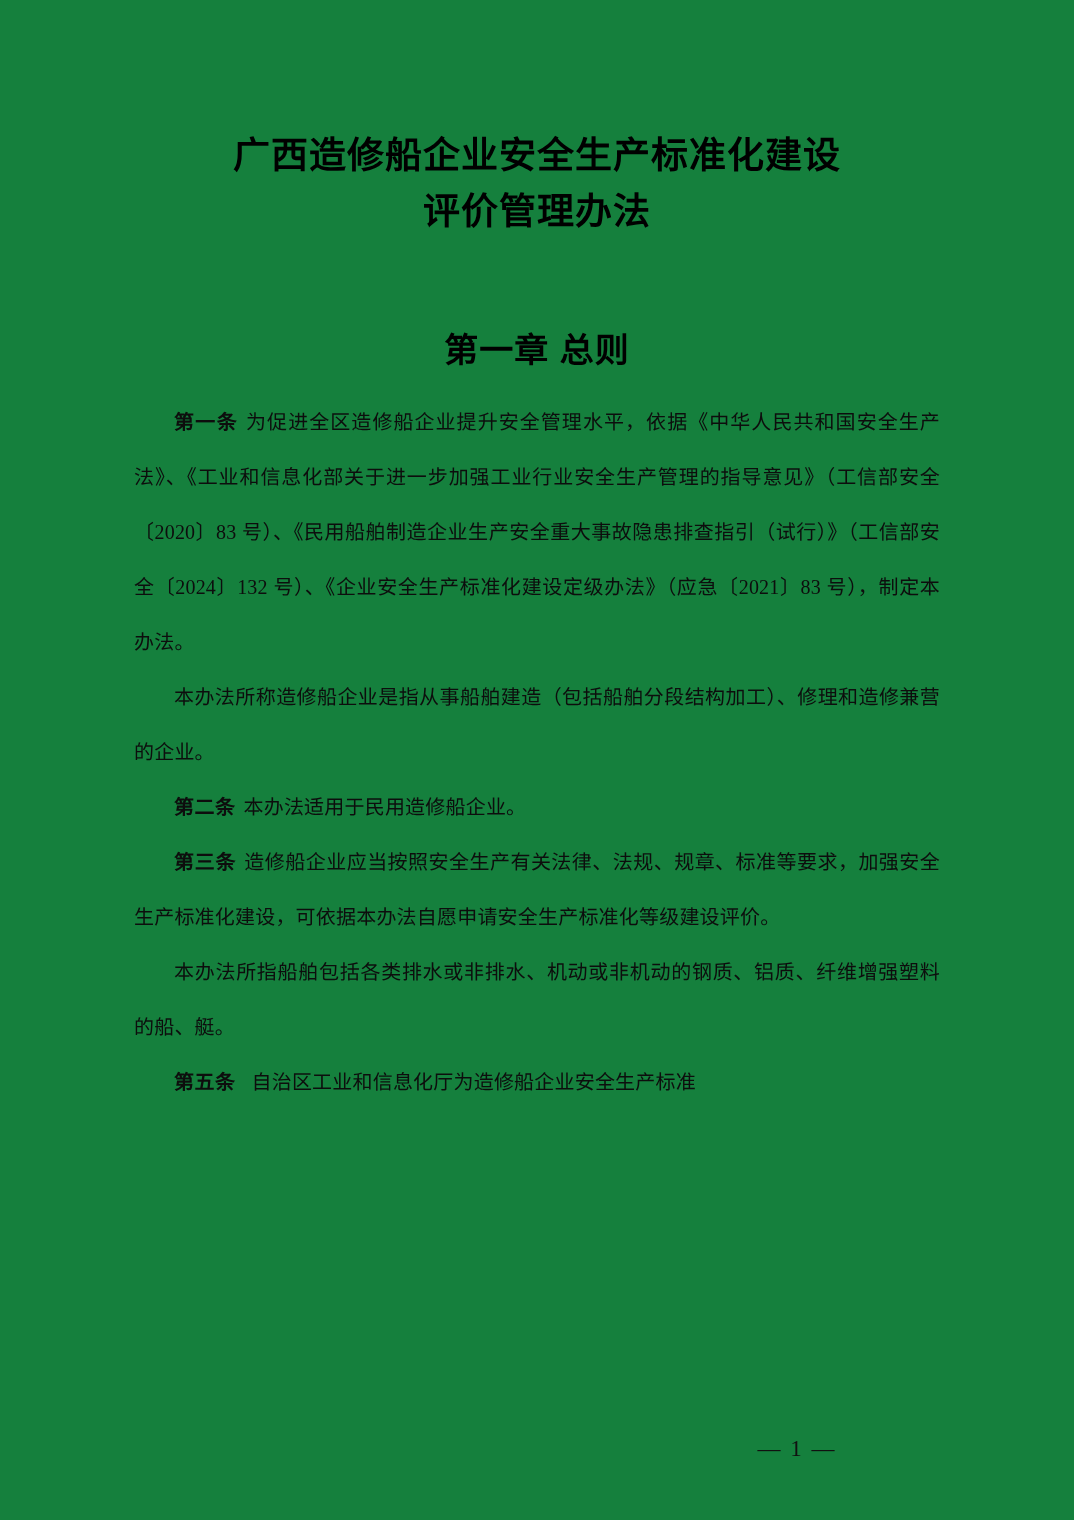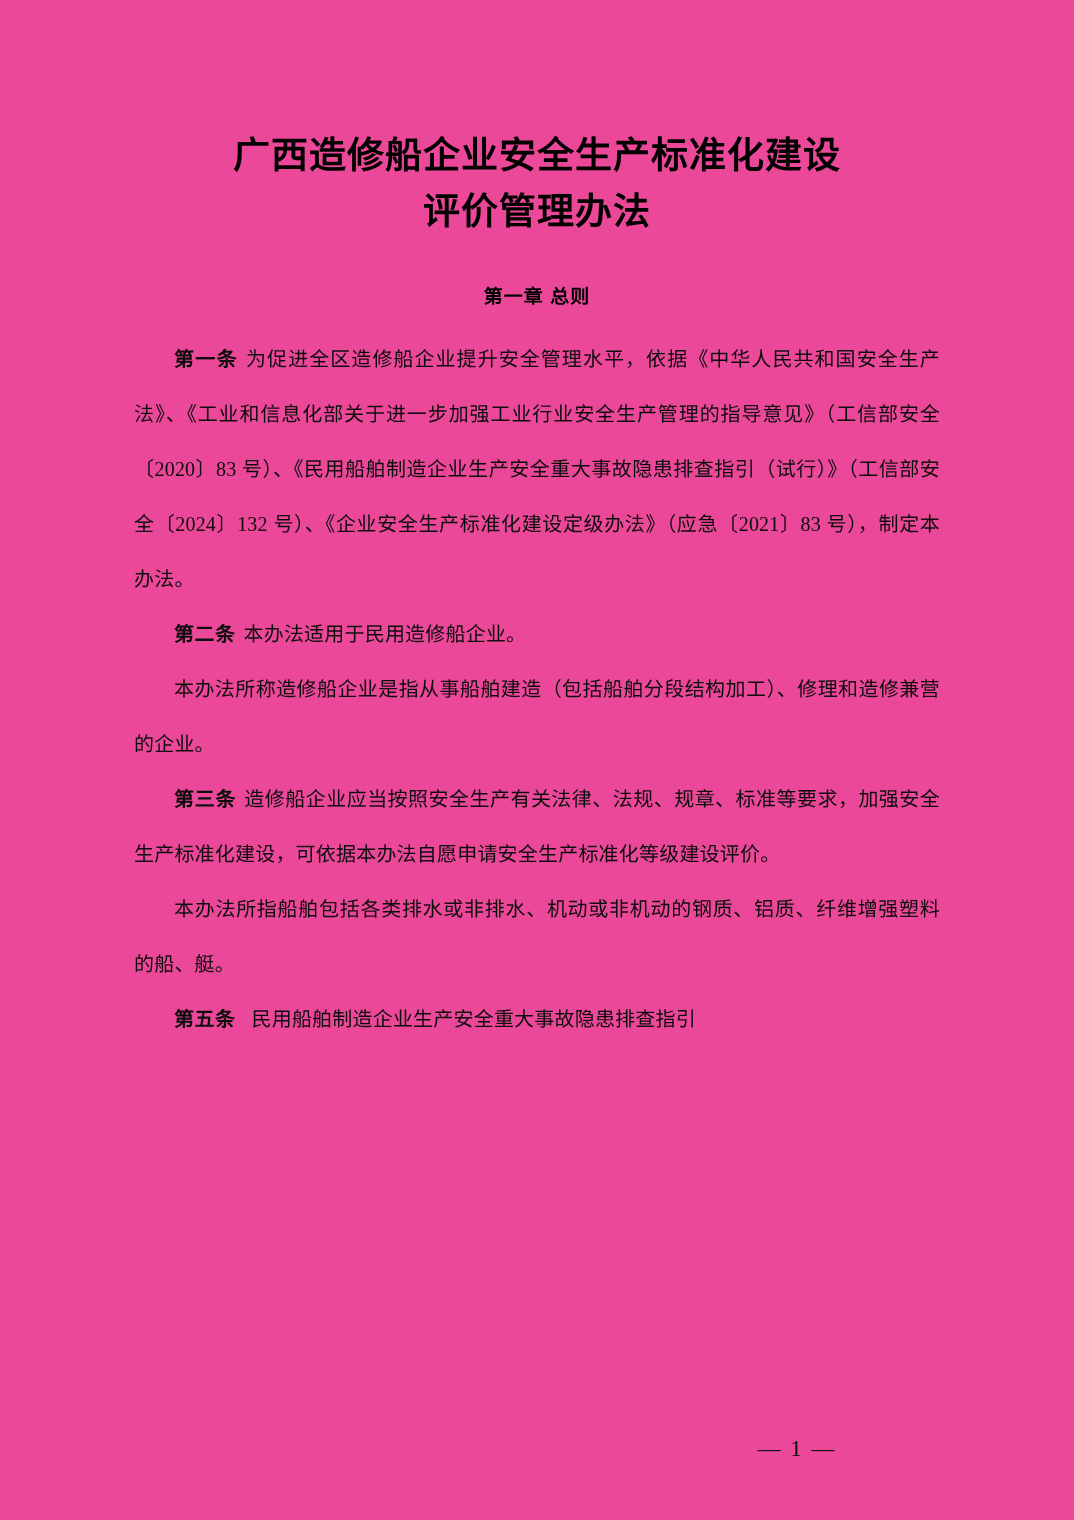--- a/index.html
+++ b/index.html
@@ -5,21 +5,21 @@
   html, body {
     margin: 0;
     padding: 0;
     background: #ffffff;
   }
   .page {
     position: relative;
     width: 1074px;
     height: 1520px;
     margin: 0 auto;
-    background: #ec4899;
+    background: #15803d;
     box-sizing: border-box;
     padding: 4px;
     overflow: hidden;
     font-family: "Liberation Serif", "DejaVu Serif", serif;
     color: #0d0d0d;
   }
   .doc-body {
     position: absolute;
     left: 134px;
     top: 0;
@@ -35,23 +35,23 @@
     margin-top: 128px;
     color: #000000;
   }
   .doc-title .line2 {
     display: block;
   }
   .chapter-heading {
     text-align: center;
     font-family: "Liberation Sans", "DejaVu Sans", sans-serif;
     font-weight: bold;
-    font-size: 19px;
+    font-size: 34px;
     line-height: 34px;
-    margin-top: 40px;
+    margin-top: 93px;
     color: #000000;
     letter-spacing: 1px;
   }
   p.para {
     font-size: 20px;
     line-height: 55px;
     margin: 0;
     text-align: justify;
     text-justify: inter-ideograph;
     text-indent: 2em;
@@ -88,36 +88,36 @@
       <span class="line2">评价管理办法</span>
     </h1>
 
     <h2 class="chapter-heading">第一章 总则</h2>
 
     <p class="para first">
       <span class="art-label" style="margin-right: 8px;">第一条</span><span>为促进全区造修船企业提升安全管理水平，依据《中华人民共和国安全生产法》、《工业和信息化部关于进一步加强工业行业安全生产管理的指导意见》（工信部安全〔2020〕83 号）、《民用船舶制造企业生产安全重大事故隐患排查指引（试行）》（工信部安全〔2024〕132 号）、《企业安全生产标准化建设定级办法》（应急〔2021〕83 号），制定本办法。</span>
     </p>
 
     <p class="para">
-      <span class="art-label" style="margin-right: 8px;">第二条</span><span>本办法适用于民用造修船企业。</span>
+      <span class="art-label"></span><span>本办法所称造修船企业是指从事船舶建造（包括船舶分段结构加工）、修理和造修兼营的企业。</span>
     </p>
 
     <p class="para">
-      <span class="art-label"></span><span>本办法所称造修船企业是指从事船舶建造（包括船舶分段结构加工）、修理和造修兼营的企业。</span>
+      <span class="art-label" style="margin-right: 8px;">第二条</span><span>本办法适用于民用造修船企业。</span>
     </p>
 
     <p class="para">
       <span class="art-label" style="margin-right: 8px;">第三条</span><span>造修船企业应当按照安全生产有关法律、法规、规章、标准等要求，加强安全生产标准化建设，可依据本办法自愿申请安全生产标准化等级建设评价。</span>
     </p>
 
     <p class="para">
       <span class="art-label"></span><span>本办法所指船舶包括各类排水或非排水、机动或非机动的钢质、铝质、纤维增强塑料的船、艇。</span>
     </p>
 
 
     <p class="para">
-      <span class="art-label" style="margin-right: 16px;">第五条</span><span>民用船舶制造企业生产安全重大事故隐患排查指引</span>
+      <span class="art-label" style="margin-right: 16px;">第五条</span><span>自治区工业和信息化厅为造修船企业安全生产标准</span>
     </p>
 
   </div>
 
   <div class="page-number">— 1 —</div>
 </div>
 
 </body></html>

